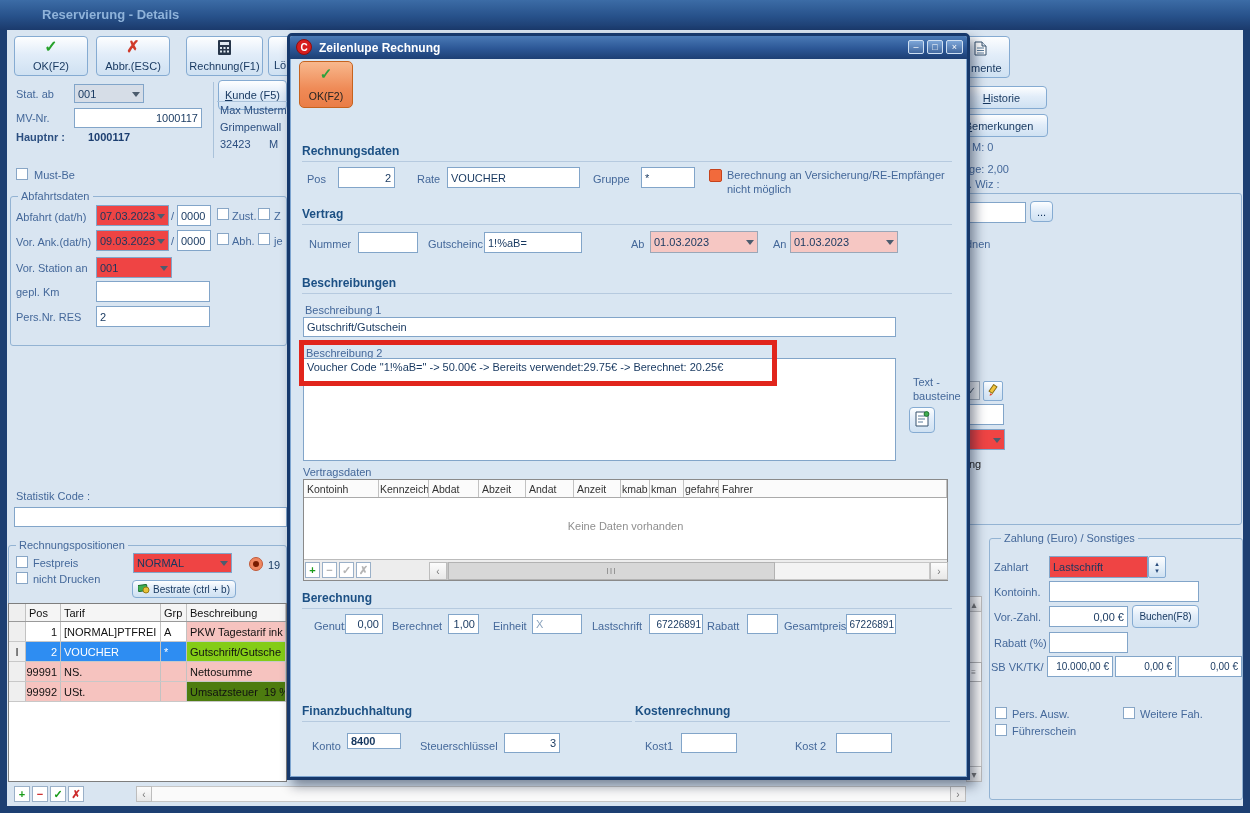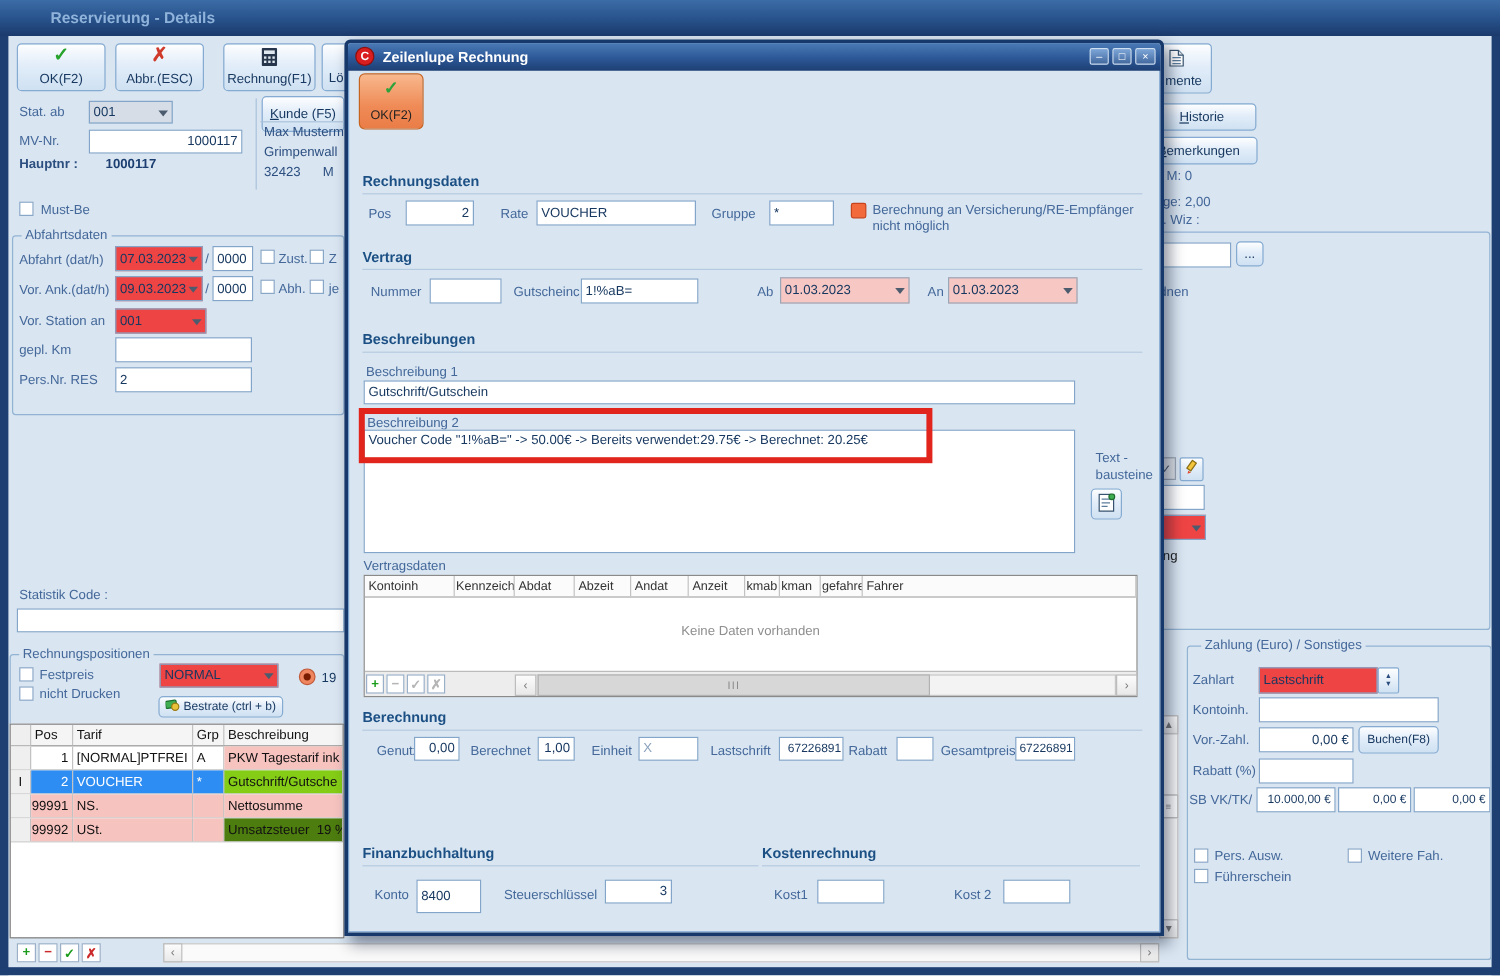--- a/index.html
+++ b/index.html
@@ -397,21 +397,21 @@
   <div class="lbl" style="left:592px;top:620px">Lastschrift</div>
   <input class="inp right" style="left: 649px; top: 614px; width: 54px; height: 20px; font-size: 10px; padding: 0px 1px;" value="67226891">
   <div class="lbl" style="left:707px;top:620px">Rabatt</div>
   <input class="inp" style="left: 747px; top: 614px; width: 31px; height: 20px;" value="">
   <div class="lbl" style="left:784px;top:620px">Gesamtpreis</div>
   <input class="inp right" style="left: 846px; top: 614px; width: 50px; height: 20px; font-size: 10px; padding: 0px 1px;" value="67226891">
 
   <div class="hsec" style="left:302px;top:704px">Finanzbuchhaltung</div>
   <div class="hline" style="left:302px;top:721px;width:330px"></div>
   <div class="lbl" style="left:312px;top:740px">Konto</div>
-  <input class="inp" style="left: 347px; top: 733px; width: 54px; height: 28px;" value="8400">
+  <input class="inp" style="left: 347px; top: 733px; width: 54px; height: 16px; font-weight: bold;" value="8400">
   <div class="lbl" style="left:420px;top:740px">Steuerschlüssel</div>
   <input class="inp right" style="left: 504px; top: 733px; width: 56px; height: 20px;" value="3">
   <div class="hsec" style="left:635px;top:704px">Kostenrechnung</div>
   <div class="hline" style="left:635px;top:721px;width:315px"></div>
   <div class="lbl" style="left:645px;top:740px">Kost1</div>
   <input class="inp" style="left: 681px; top: 733px; width: 56px; height: 20px;" value="">
   <div class="lbl" style="left:795px;top:740px">Kost 2</div>
   <input class="inp" style="left: 836px; top: 733px; width: 56px; height: 20px;" value="">
 
 </div>

